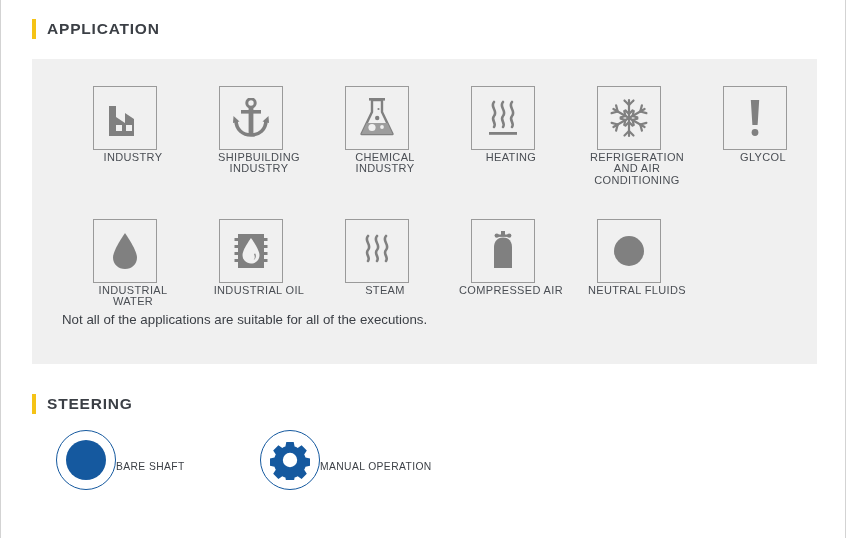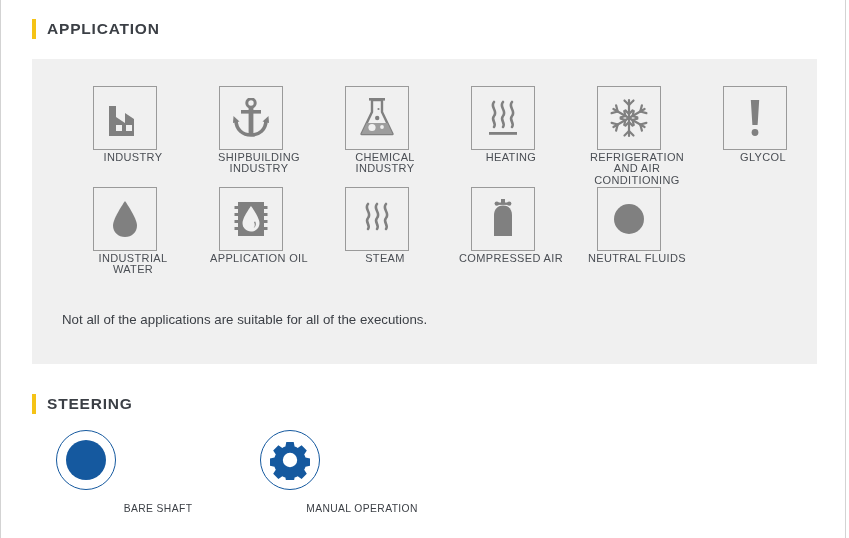--- a/index.html
+++ b/index.html
@@ -74,21 +74,21 @@
     height: 305px;
     background: #f0f0f0;
   }
 
   .icon-row {
     position: absolute;
     display: flex;
     left: 30px;
   }
   .row-1 { top: 27px; }
-  .row-2 { top: 128px; }
+  .row-2 { top: 160px; }
 
   .app-cell {
     width: 126px;
     display: flex;
     flex-direction: column;
     align-items: center;
   }
   .icon-box {
     width: 64px;
     height: 64px;
@@ -121,21 +121,22 @@
   
   .steer-row {
     position: absolute;
     left: 56px;
     top: 430px;
     display: flex;
   }
   .steer-cell {
     width: 204px;
     display: flex;
-    flex-direction: column;
+    flex-direction: row;
+    align-items: center;
   }
   .steer-circle {
     width: 60px;
     height: 60px;
     border-radius: 50%;
     border: 1.4px solid #15599f;
     box-sizing: border-box;
     display: flex;
     align-items: center;
     justify-content: center;
@@ -299,21 +300,21 @@
             <rect x="2.5" y="20" width="4.5" height="3" fill="#808080"></rect>
             <rect x="2.5" y="27" width="4.5" height="3" fill="#808080"></rect>
             <rect x="31" y="6" width="4.5" height="3" fill="#808080"></rect>
             <rect x="31" y="13" width="4.5" height="3" fill="#808080"></rect>
             <rect x="31" y="20" width="4.5" height="3" fill="#808080"></rect>
             <rect x="31" y="27" width="4.5" height="3" fill="#808080"></rect>
             <path d="M19 6 C19 6 10.5 17.5 10.5 23 C10.5 27.9 14.3 31.5 19 31.5 C23.7 31.5 27.5 27.9 27.5 23 C27.5 17.5 19 6 19 6 Z" fill="#f0f0f0"></path>
             <path d="M23.2 21.5 C24.6 24 23.6 27.4 20.8 28.6 C23.2 26.9 23.2 24.3 22 21.9 Z" fill="#808080"></path>
           </svg>
         </div>
-        <div class="app-label">APPLICATION OIL</div>
+        <div class="app-label">INDUSTRIAL OIL</div>
       </div>
 
       <div class="app-cell">
         <div class="icon-box">
           <svg width="38" height="36" viewBox="0 0 38 36">
             <g fill="none" stroke="#808080" stroke-width="2.6" stroke-linecap="round">
               <path d="M10 3 C5.5 8 14.5 12 10 17 C6.5 21 13 24 10 28"></path>
               <path d="M19 3 C14.5 8 23.5 12 19 17 C15.5 21 22 24 19 28"></path>
               <path d="M28 3 C23.5 8 32.5 12 28 17 C24.5 21 31 24 28 28"></path>
             </g>

